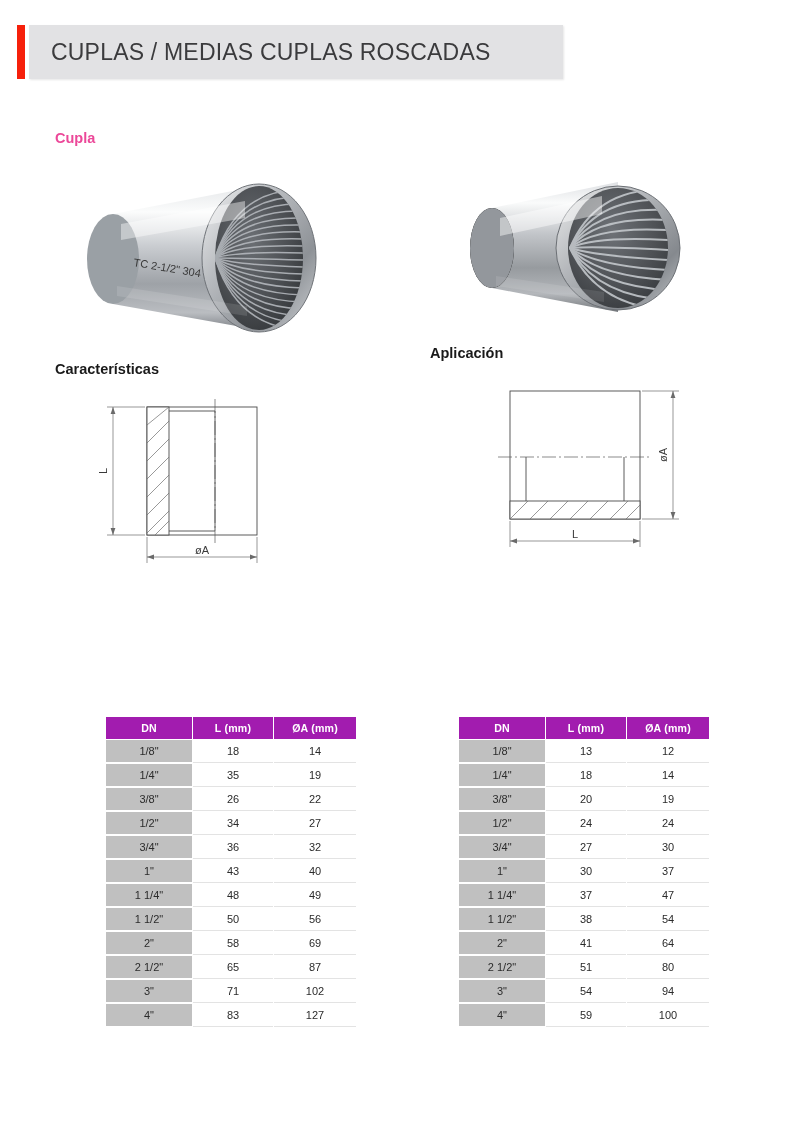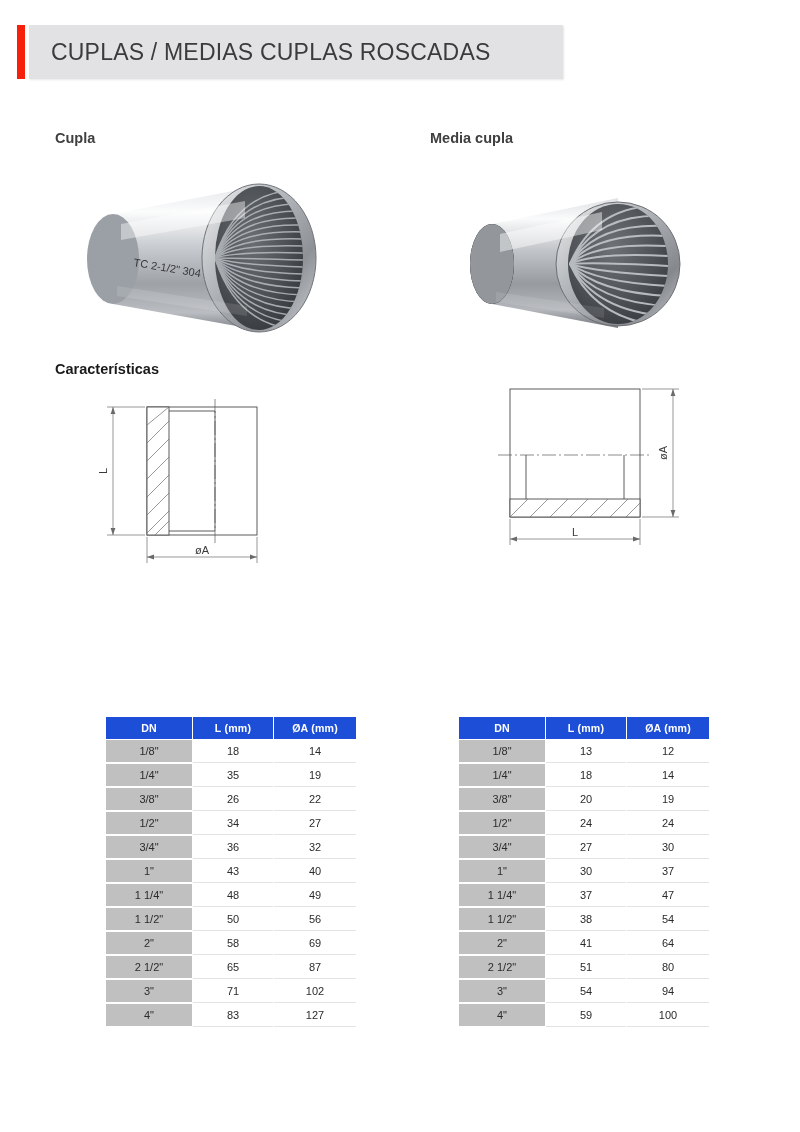--- a/index.html
+++ b/index.html
@@ -55,21 +55,21 @@
   .col {
     position: absolute;
     width: 340px;
   }
   .col-left  { left: 55px; top: 130px; }
   .col-right { left: 430px; top: 130px; }
 
   .section-label {
     font-size: 14.5px;
     font-weight: bold;
-    color: #404040;
+    color: #ec4899;
     margin: 0;
   }
 
   
   .photo-wrap {
     position: relative;
     width: 340px;
     height: 215px;
   }
   .photo-stage {
@@ -102,21 +102,21 @@
 
   
   .spec-table {
     border-collapse: separate;
     border-spacing: 1px 1px;
     width: 248px;
     table-layout: fixed;
     font-size: 11px;
   }
   .spec-table th {
-    background: #1d4ed8;
+    background: #a21caf;
     color: #ffffff;
     font-size: 10.6px;
     font-weight: bold;
     height: 20px;
     text-align: center;
     letter-spacing: 0.2px;
     border: 0;
     margin-top: 48px;
   }
   .spec-table td {
@@ -270,21 +270,20 @@
         <path d="M92,166 l7,-2.4 v4.8 Z" fill="#6a6a6a" stroke="none"></path>
         <path d="M202,166 l-7,-2.4 v4.8 Z" fill="#6a6a6a" stroke="none"></path>
       </g>
       <text x="147" y="163" class="dim-text" text-anchor="middle">øA</text>
     </svg>
   </div>
 </div>
 
 <div class="col col-right">
 
-  <div class="section-label">Media cupla</div>
 
   <div class="photo-wrap">
     <svg class="photo-stage" viewBox="0 0 340 215">
       <defs>
         <linearGradient id="bodyGradR" x1="0" y1="0" x2="0" y2="1">
           <stop offset="0%" stop-color="#dfe1e4"></stop>
           <stop offset="16%" stop-color="#fafbfb"></stop>
           <stop offset="40%" stop-color="#c2c5c9"></stop>
           <stop offset="66%" stop-color="#979b9f"></stop>
           <stop offset="86%" stop-color="#b4b7bb"></stop>
@@ -329,20 +328,21 @@
         <path d="M140,118 q26,38 98,42"></path>
         <path d="M140,118 q26,48 98,52"></path>
         <path d="M140,118 q26,58 98,62"></path>
       </g>
 
       <path d="M70,88 L172,66 L172,84 L70,106 Z" fill="#ffffff" opacity="0.45"></path>
       <path d="M66,146 L174,162 L174,172 L66,156 Z" fill="#ffffff" opacity="0.10"></path>
     </svg>
   </div>
 
+  <div class="desc-heading">Aplicación</div>
 
   <div class="drawing">
     <svg width="340" height="180" viewBox="0 0 340 180">
       <g stroke="#4a4a4a" stroke-width="0.9" fill="none">
 
         <rect x="80" y="16" width="130" height="128"></rect>
 
         <rect x="80" y="126" width="130" height="18" fill="#ffffff"></rect>
         <g stroke="#6d6d6d" stroke-width="0.7">
           <line x1="80" y1="144" x2="98" y2="126"></line>

